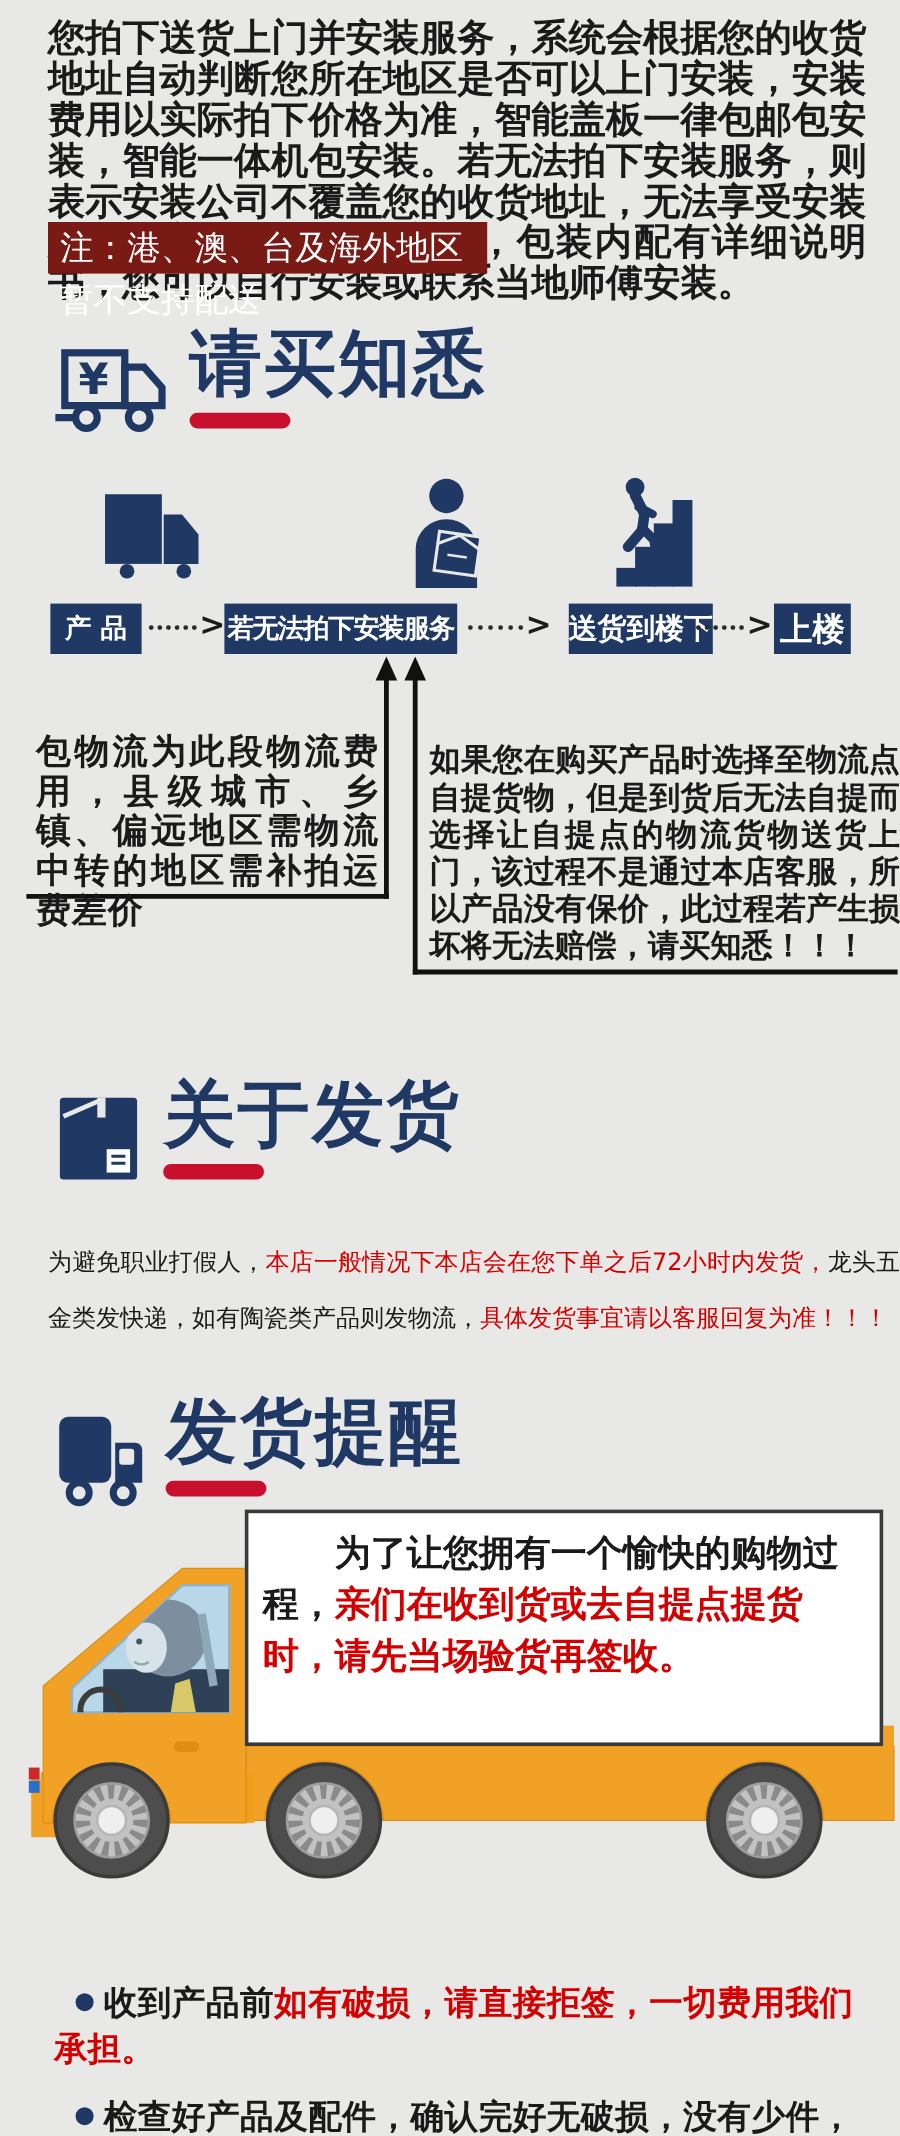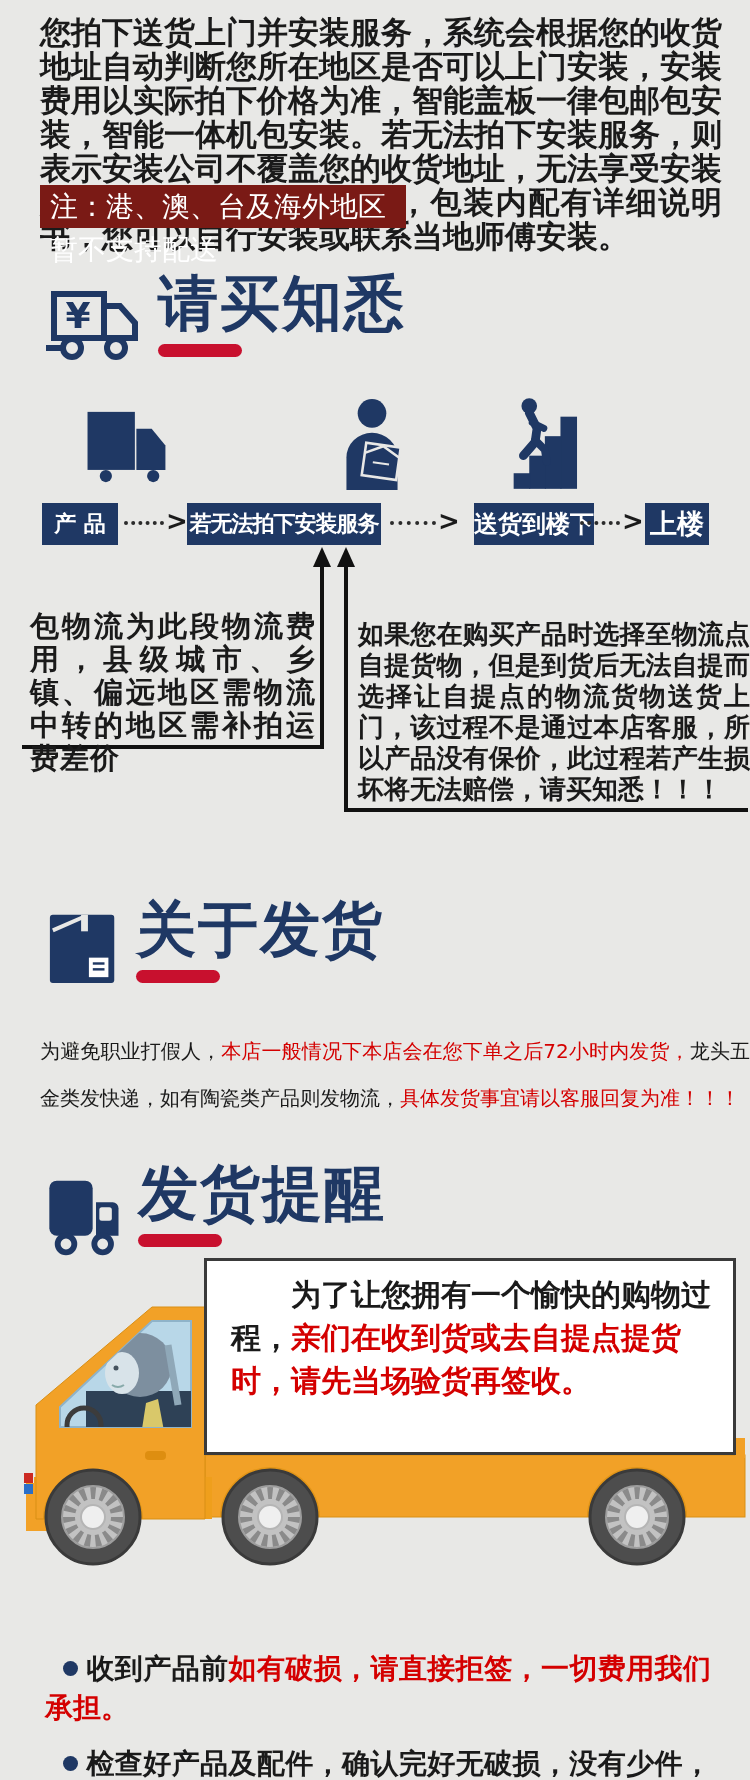--- a/index.html
+++ b/index.html
@@ -34,21 +34,21 @@
   .note-right{position:absolute;left:358px;top:48px;width:392px;font-size:26px;font-weight:bold;
               line-height:31px;text-align:justify;}
   
   .delivery-para{position:absolute;top:1008px;left:40px;width:710px;font-size:20px;font-weight:normal;
                  line-height:47px;text-align:justify;}
   .red{color:#d40000;}
   
   .truck-wrap{position:absolute;top:1255px;left:0;width:750px;height:325px;}
   .truck-wrap > svg{position:absolute;left:0;top:0;}
   .truck-sign{position:absolute;left:204px;top:3px;width:532px;height:197px;background:#fff;
-              border:3px solid #3a3a3a;box-sizing:border-box;padding:12px 10px 0 24px;}
+              border:3px solid #3a3a3a;box-sizing:border-box;padding:12px 10px 0 12px;}
   .truck-sign p{margin:0;font-size:30px;font-weight:bold;line-height:43px;text-indent:2em;}
   
   .bottom-list{position:absolute;top:1632px;left:28px;width:700px;font-size:28px;font-weight:bold;
                line-height:39px;text-align:justify;}
   .bottom-list p{margin:17px;text-indent:18px;}
   .bullet-dot{display:inline-block;width:15px;height:15px;border-radius:50%;background:#1f3864;
               margin-right:8px;vertical-align:middle;transform:translateY(-2px);}
 </style>
 </head>
 <body>

